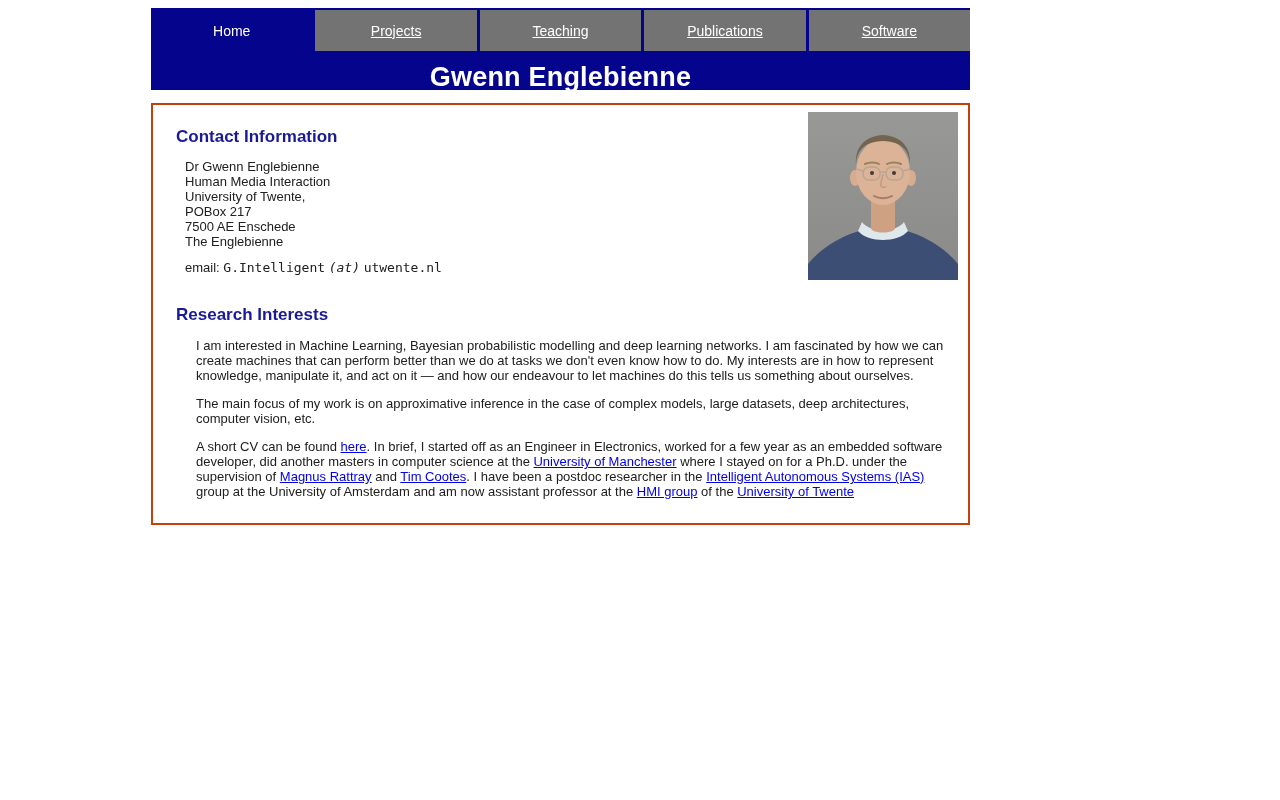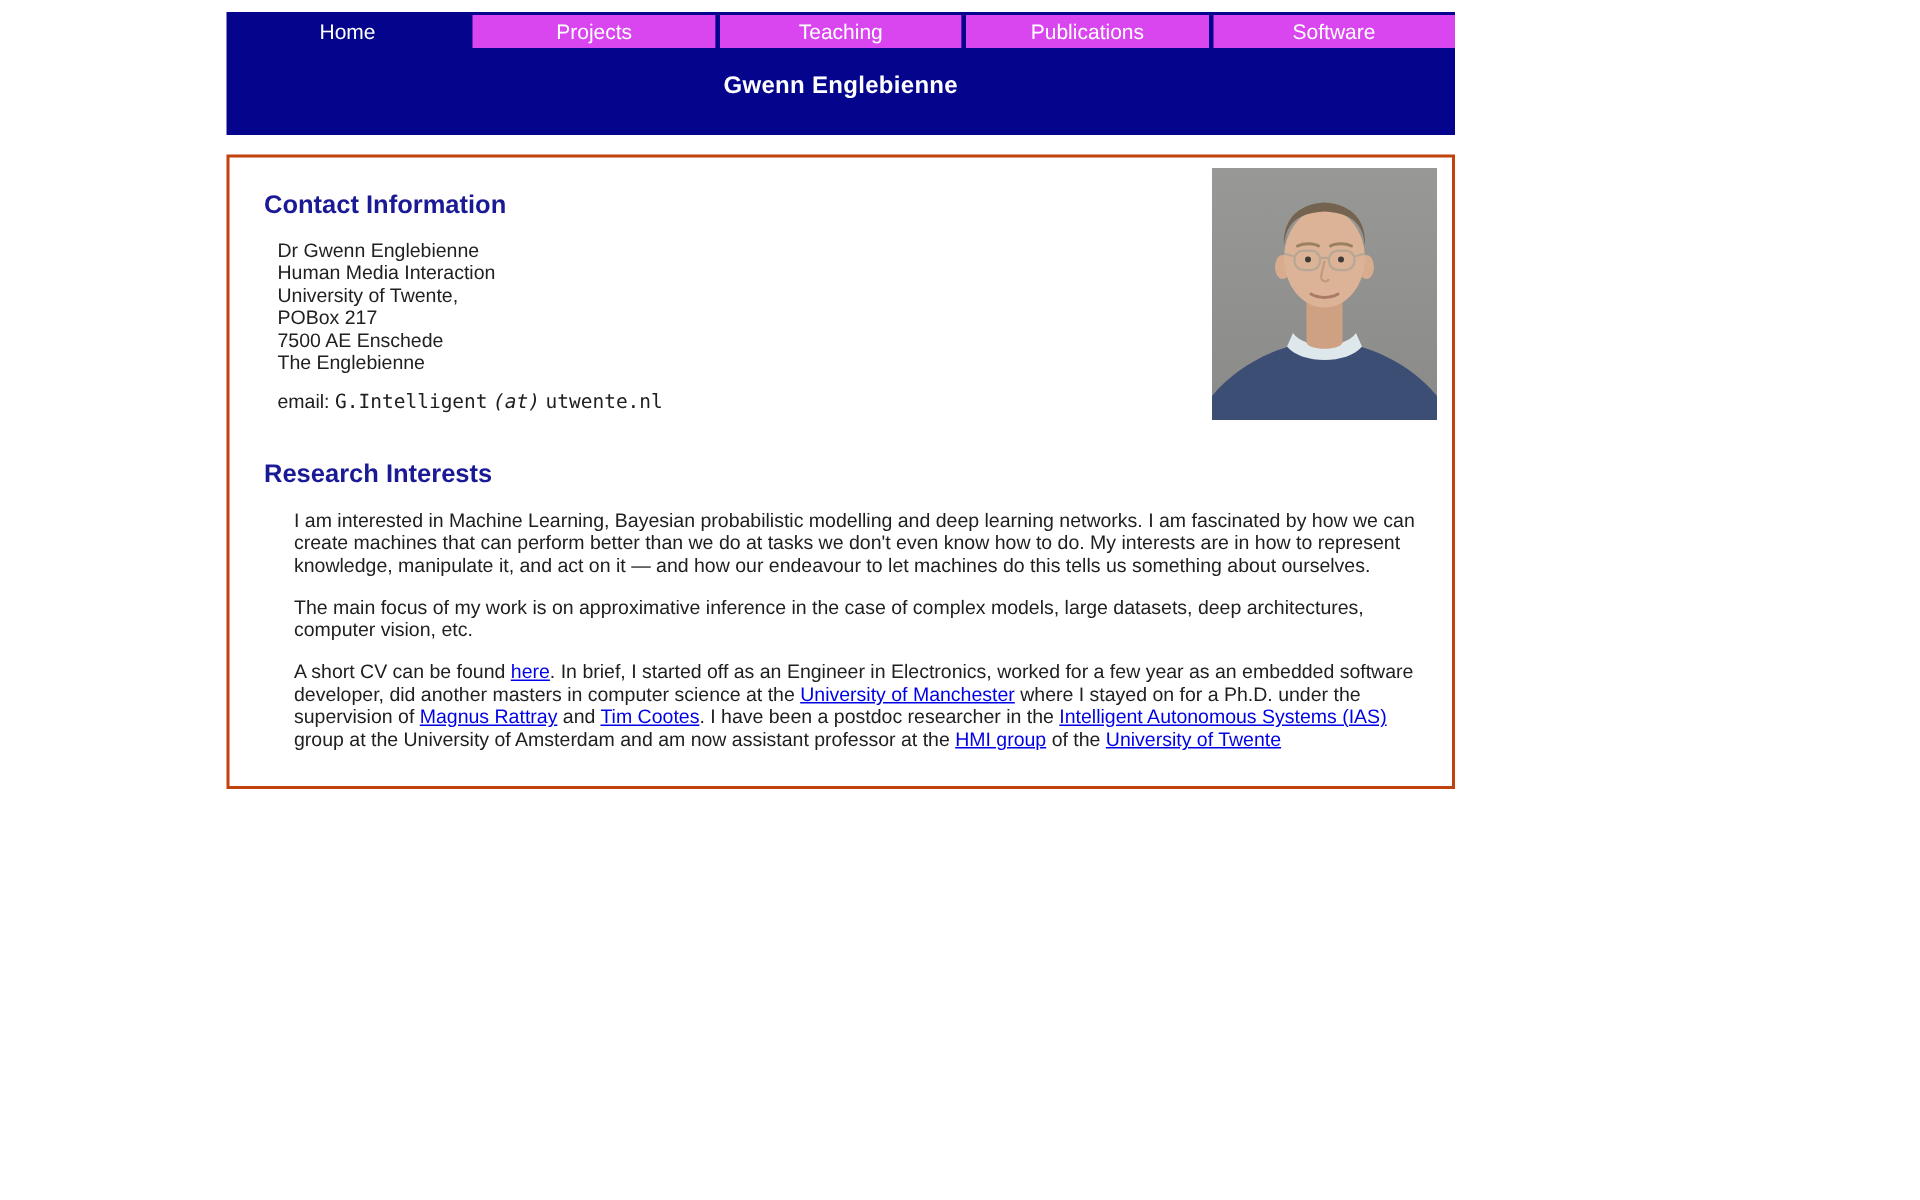--- a/index.html
+++ b/index.html
@@ -15,45 +15,45 @@
     left: 151px; top: 8px;
     width: 819px;
   }
   
   .header {
     background: #04048c;
     height: 82px;
   }
   .navbar {
     display: flex;
-    height: 24px;
+    height: 43px;
     padding-top: 2px;
   }
   .tab {
     flex: 1 1 0;
     display: flex;
     align-items: center;
     justify-content: center;
     color: #ffffff;
     font-size: 14px;
     cursor: pointer;
     border-left: 3px solid #04048c;
   }
   .tab:first-child { border-left: none; }
-  .tab.inactive { background: #d946ef; }
+  .tab.inactive { background: #737373; text-decoration: underline; }
   .tab.active { background: transparent; }
   .banner-title-area {
     height: 52px;
     display: flex;
     align-items: center;
     justify-content: center;
   }
   .banner-title {
     color: #ffffff;
-    font-size: 16px;
+    font-size: 27px;
     font-weight: bold;
     margin: 0;
     letter-spacing: 0.2px;
   }
   
   .content {
     margin-top: 13px;
     border: 2px solid #c2410c;
     position: relative;
     padding: 14px 10px 24px 23px;

